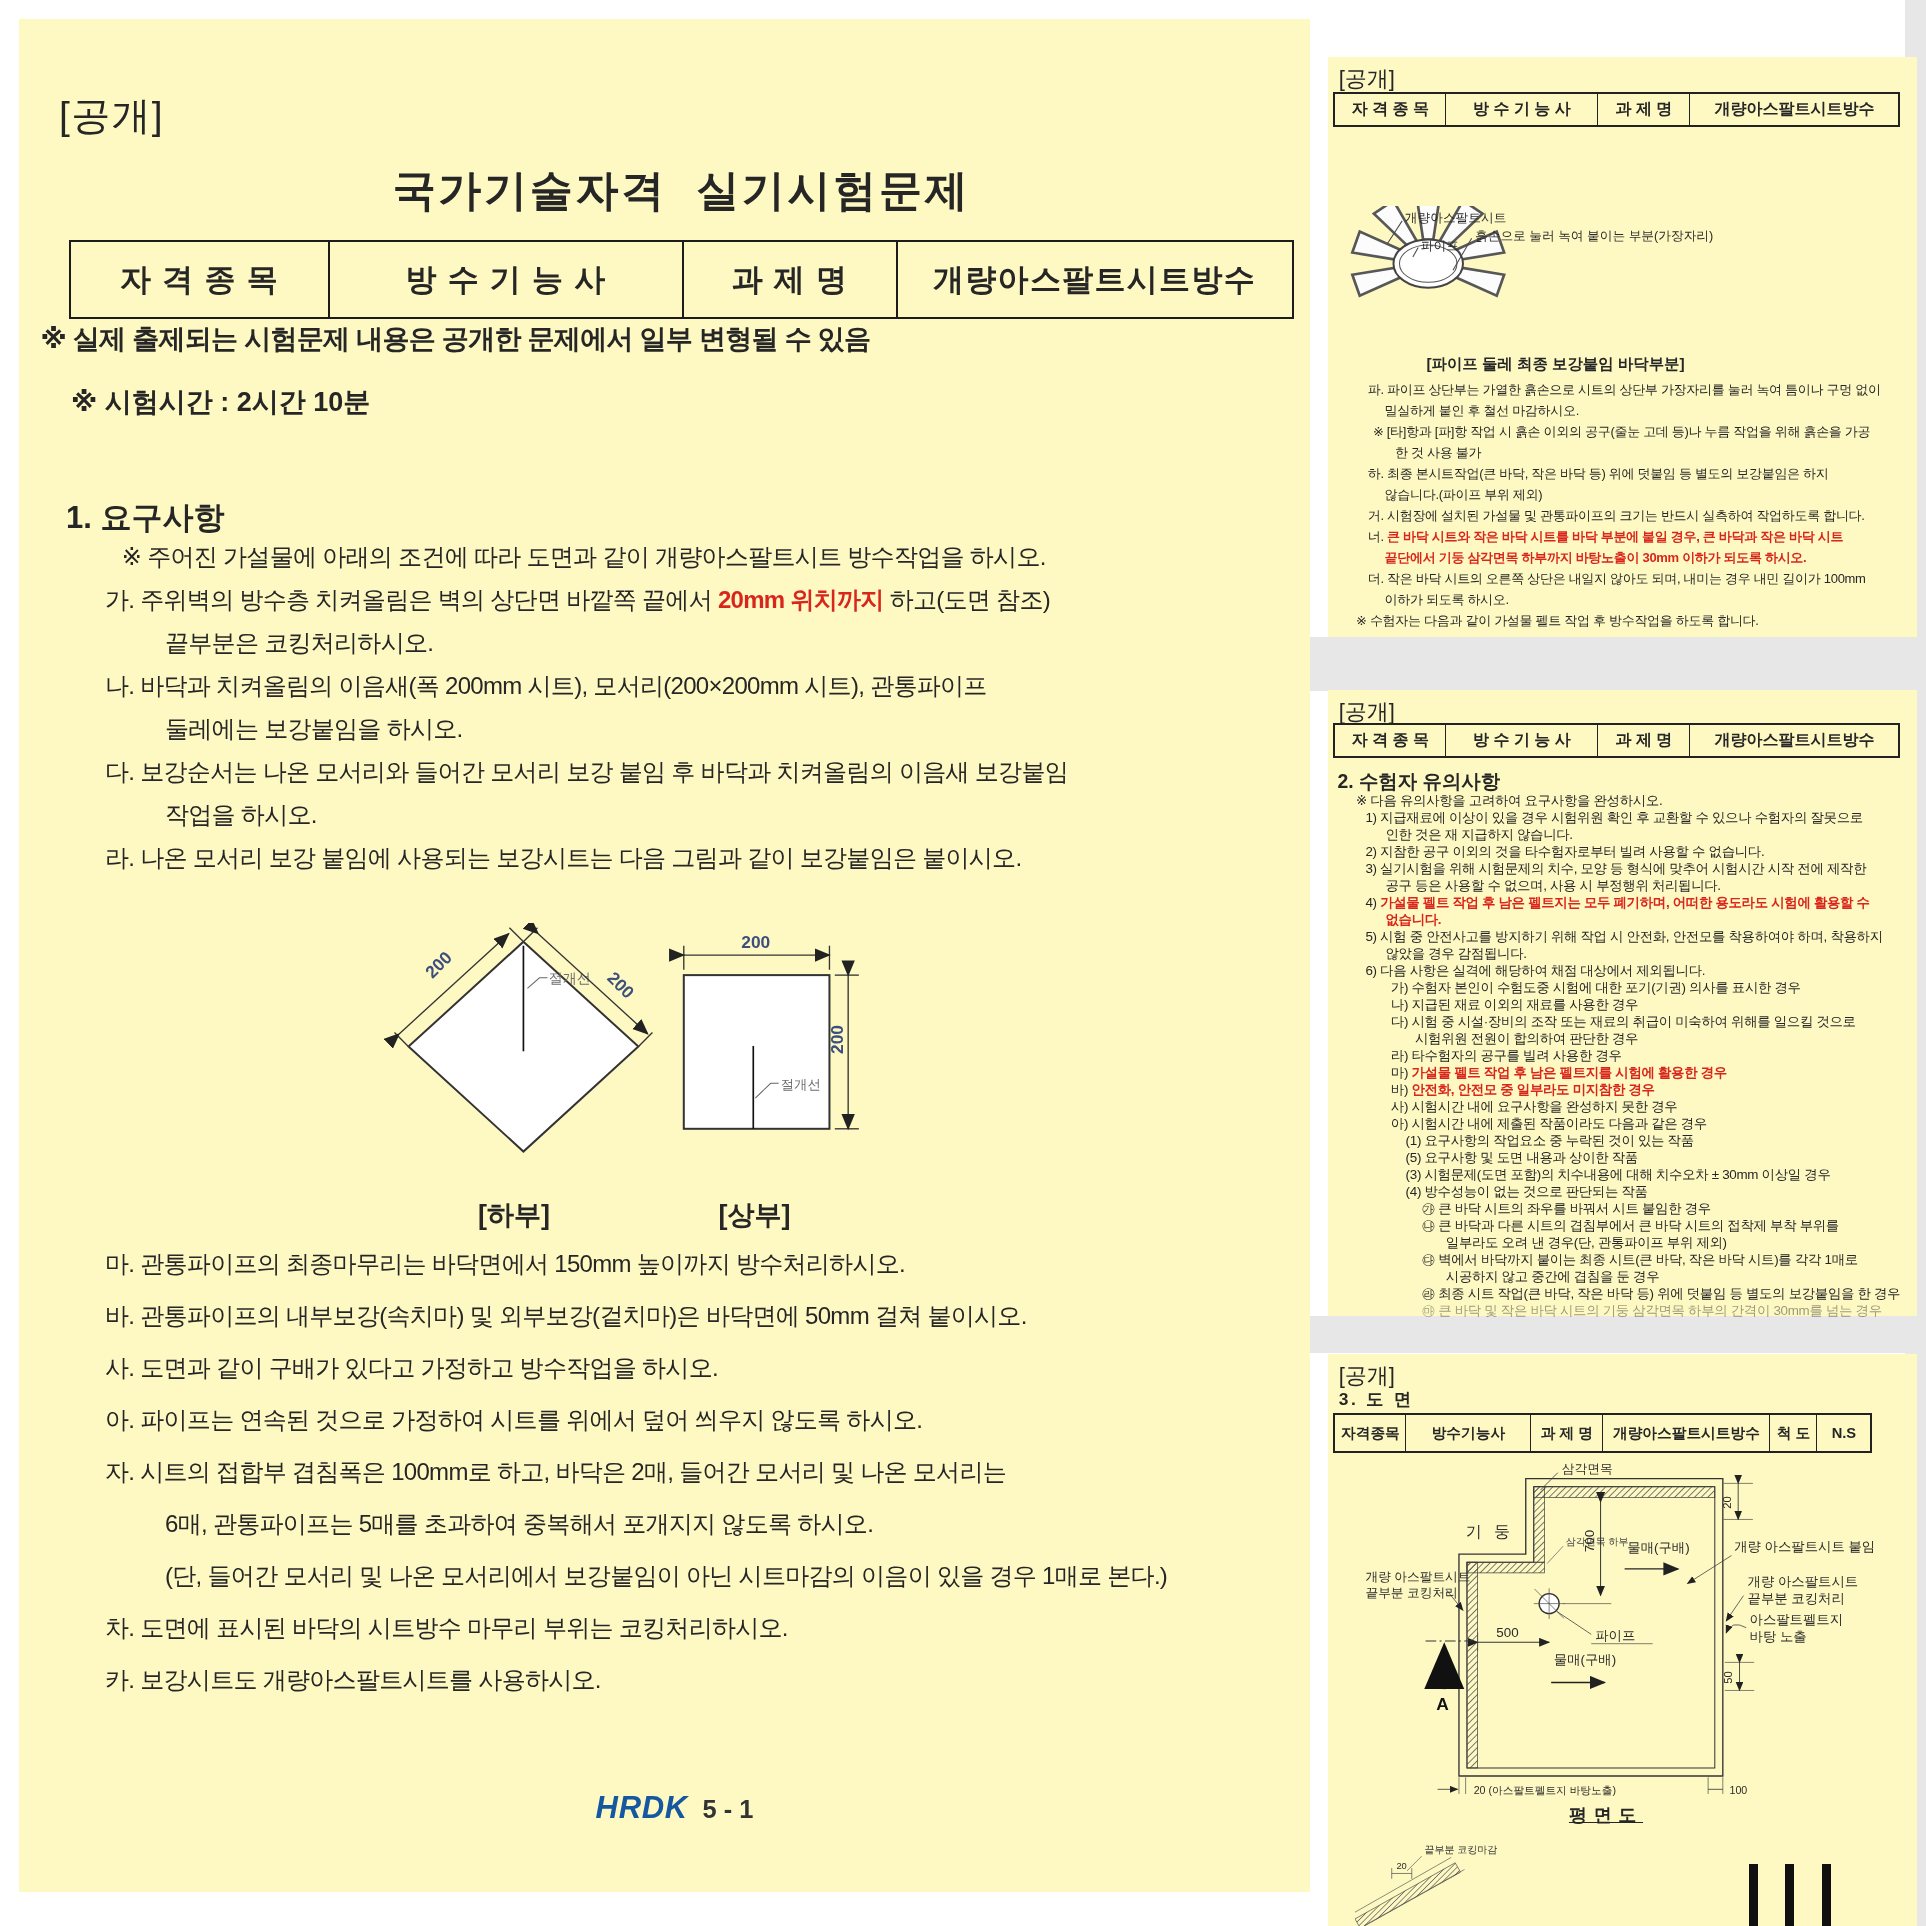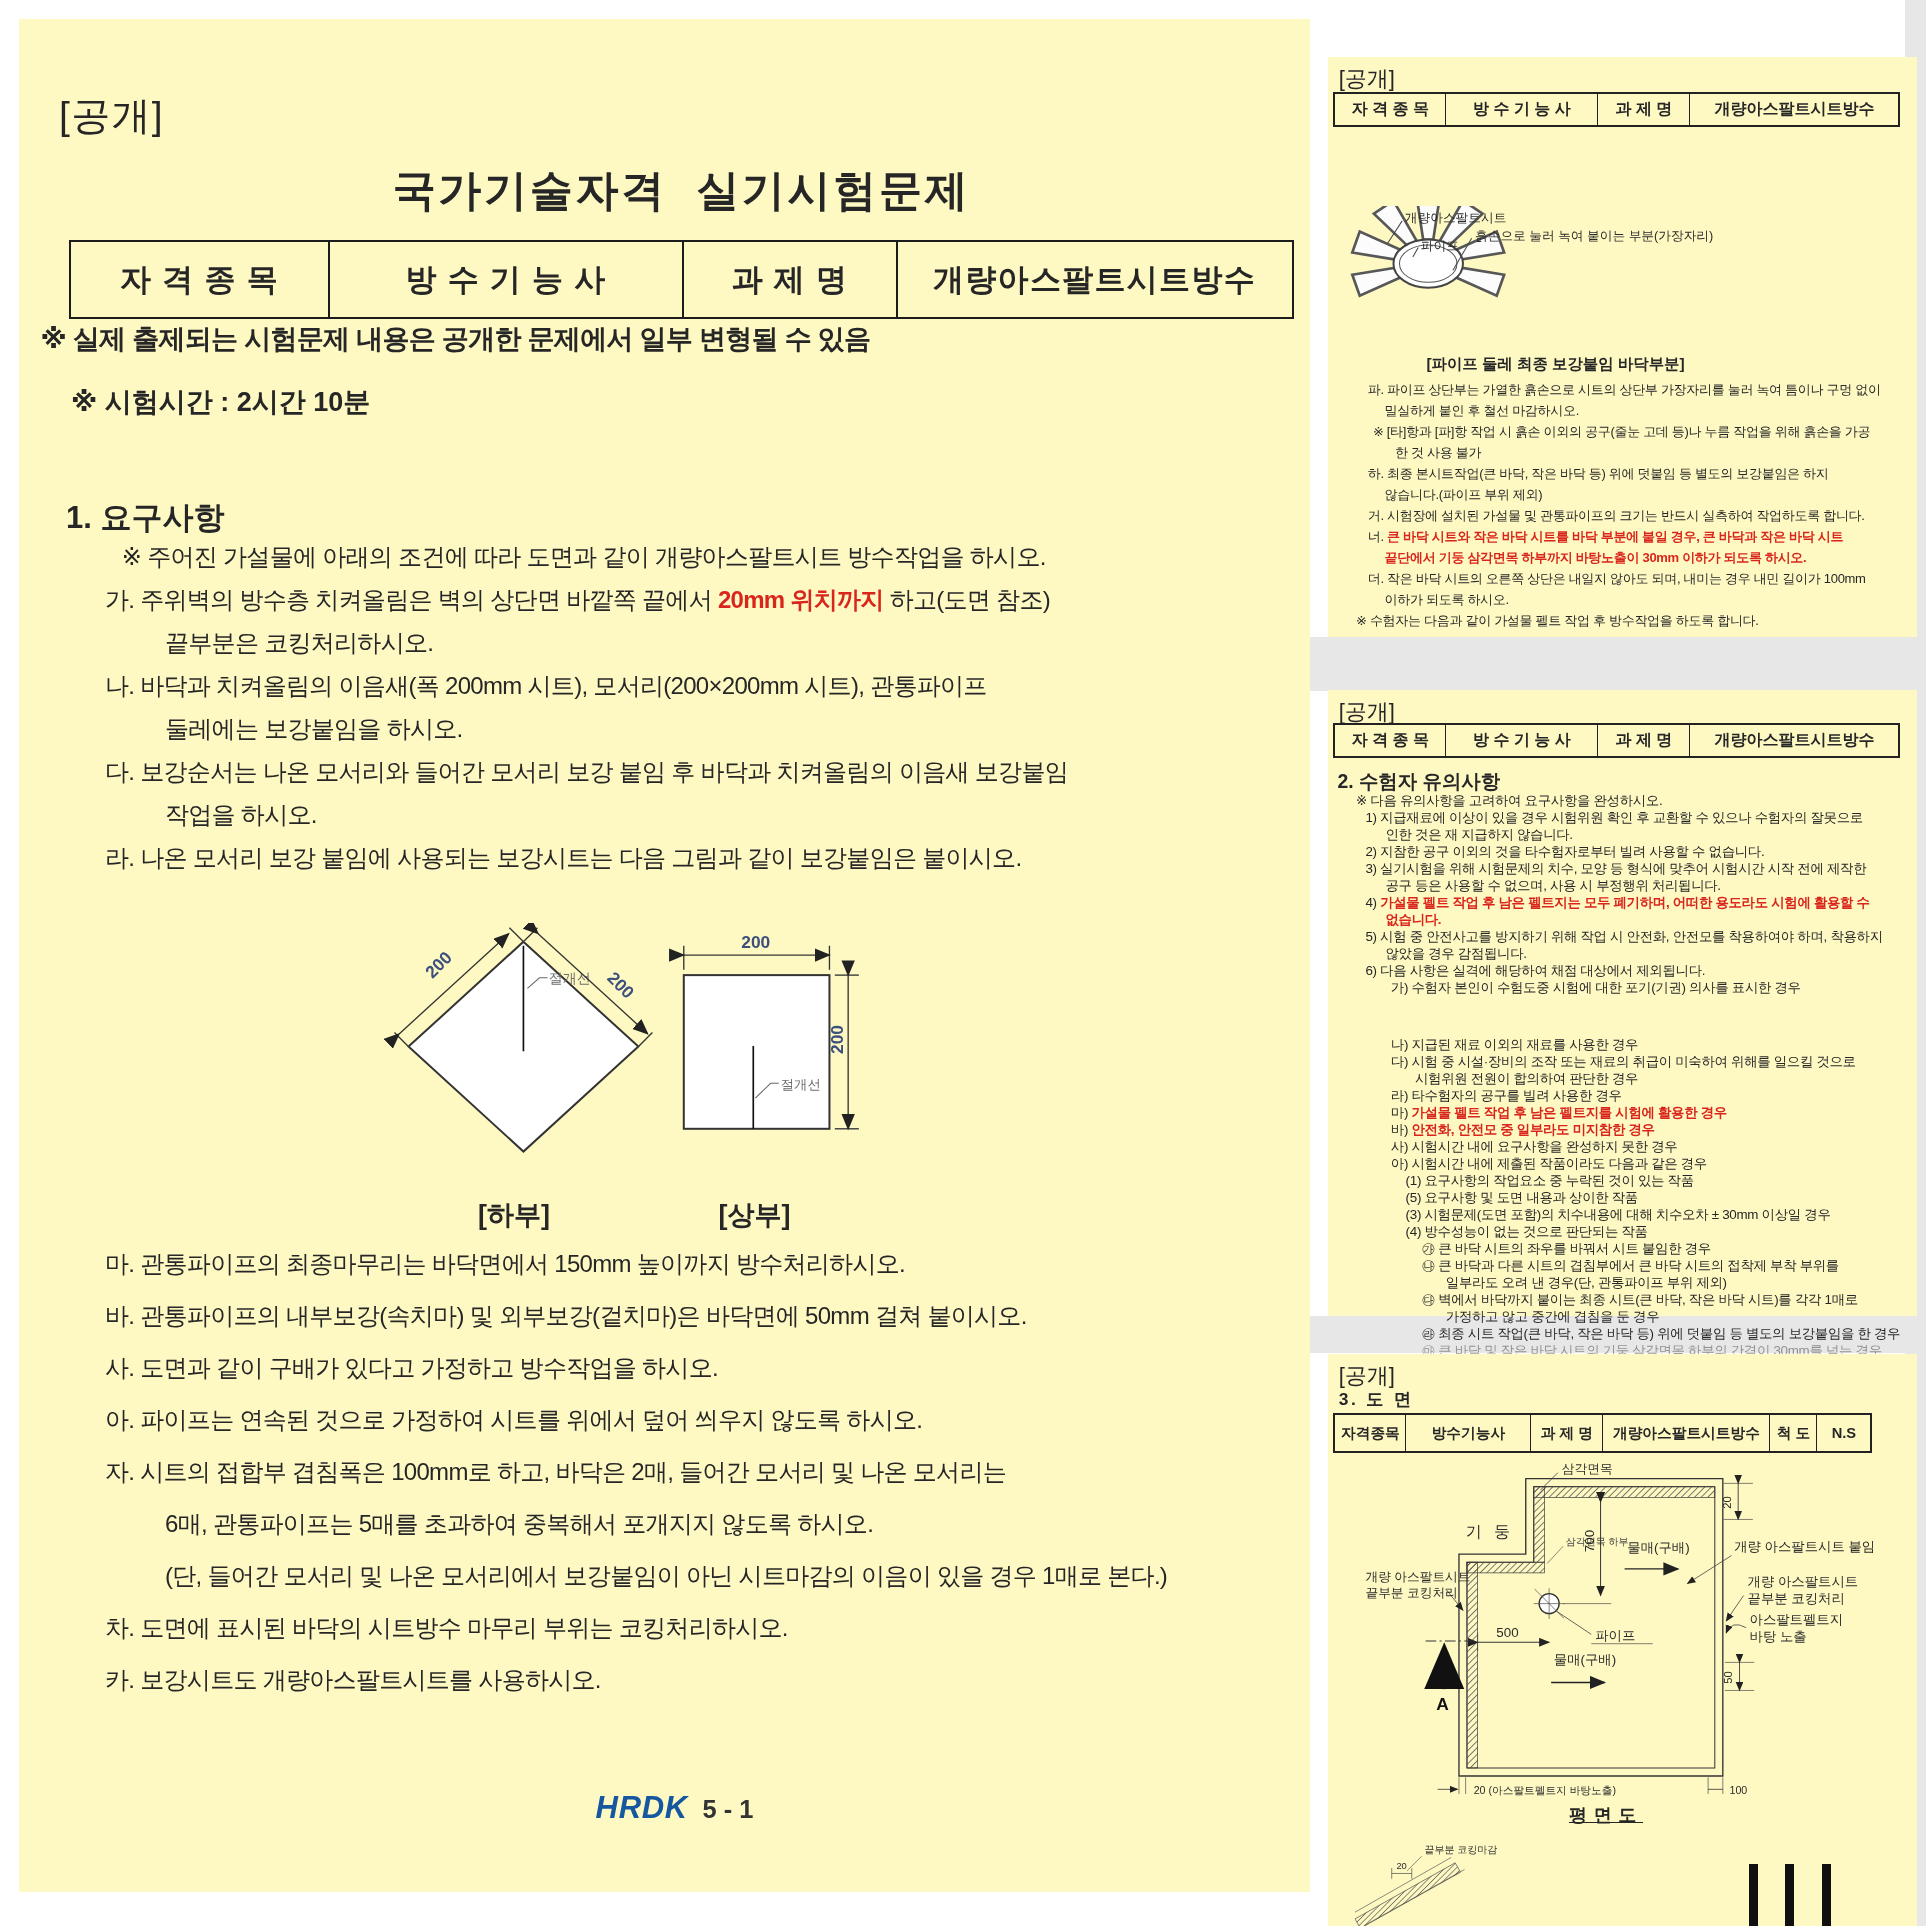--- a/index.html
+++ b/index.html
@@ -190,37 +190,37 @@
         <div class="ln" style="padding-left: 2.5em;"><span>인한 것은 재 지급하지 않습니다.</span></div>
         <div class="ln" style="padding-left: 1em;"><span>2) 지참한 공구 이외의 것을 타수험자로부터 빌려 사용할 수 없습니다.</span></div>
         <div class="ln" style="padding-left: 1em;"><span>3) 실기시험을 위해 시험문제의 치수, 모양 등 형식에 맞추어 시험시간 시작 전에 제작한</span></div>
         <div class="ln" style="padding-left: 2.5em;"><span>공구 등은 사용할 수 없으며, 사용 시 부정행위 처리됩니다.</span></div>
         <div class="ln" style="padding-left: 1em;"><span>4) </span><span class="red">가설물 펠트 작업 후 남은 펠트지는 모두 폐기하며, 어떠한 용도라도 시험에 활용할 수</span></div>
         <div class="ln" style="padding-left: 2.5em;"><span class="red">없습니다.</span></div>
         <div class="ln" style="padding-left: 1em;"><span>5) 시험 중 안전사고를 방지하기 위해 작업 시 안전화, 안전모를 착용하여야 하며, 착용하지</span></div>
         <div class="ln" style="padding-left: 2.5em;"><span>않았을 경우 감점됩니다.</span></div>
         <div class="ln" style="padding-left: 1em;"><span>6) 다음 사항은 실격에 해당하여 채점 대상에서 제외됩니다.</span></div>
         <div class="ln" style="padding-left: 2.9em;"><span>가) 수험자 본인이 수험도중 시험에 대한 포기(기권) 의사를 표시한 경우</span></div>
-        <div class="ln" style="padding-left: 2.9em; margin-top: 40px;"><span>나) 지급된 재료 이외의 재료를 사용한 경우</span></div>
+        <div class="ln" style="padding-left: 2.9em;"><span>나) 지급된 재료 이외의 재료를 사용한 경우</span></div>
         <div class="ln" style="padding-left: 2.9em;"><span>다) 시험 중 시설·장비의 조작 또는 재료의 취급이 미숙하여 위해를 일으킬 것으로</span></div>
         <div class="ln" style="padding-left: 4.7em;"><span>시험위원 전원이 합의하여 판단한 경우</span></div>
         <div class="ln" style="padding-left: 2.9em;"><span>라) 타수험자의 공구를 빌려 사용한 경우</span></div>
         <div class="ln" style="padding-left: 2.9em;"><span>마) </span><span class="red">가설물 펠트 작업 후 남은 펠트지를 시험에 활용한 경우</span></div>
         <div class="ln" style="padding-left: 2.9em;"><span>바) </span><span class="red">안전화, 안전모 중 일부라도 미지참한 경우</span></div>
         <div class="ln" style="padding-left: 2.9em;"><span>사) 시험시간 내에 요구사항을 완성하지 못한 경우</span></div>
         <div class="ln" style="padding-left: 2.9em;"><span>아) 시험시간 내에 제출된 작품이라도 다음과 같은 경우</span></div>
         <div class="ln" style="padding-left: 4em;"><span>(1) 요구사항의 작업요소 중 누락된 것이 있는 작품</span></div>
         <div class="ln" style="padding-left: 4em;"><span>(5) 요구사항 및 도면 내용과 상이한 작품</span></div>
         <div class="ln" style="padding-left: 4em;"><span>(3) 시험문제(도면 포함)의 치수내용에 대해 치수오차 ± 30mm 이상일 경우</span></div>
         <div class="ln" style="padding-left: 4em;"><span>(4) 방수성능이 없는 것으로 판단되는 작품</span></div>
         <div class="ln" style="padding-left: 5.2em;"><span>㉮ 큰 바닥 시트의 좌우를 바꿔서 시트 붙임한 경우</span></div>
         <div class="ln" style="padding-left: 5.2em;"><span>㉯ 큰 바닥과 다른 시트의 겹침부에서 큰 바닥 시트의 접착제 부착 부위를</span></div>
         <div class="ln" style="padding-left: 7em;"><span>일부라도 오려 낸 경우(단, 관통파이프 부위 제외)</span></div>
         <div class="ln" style="padding-left: 5.2em;"><span>㉰ 벽에서 바닥까지 붙이는 최종 시트(큰 바닥, 작은 바닥 시트)를 각각 1매로</span></div>
-        <div class="ln" style="padding-left: 7em;"><span>가정하고 않고 중간에 겹침을 둔 경우</span></div>
+        <div class="ln" style="padding-left: 7em;"><span>시공하지 않고 중간에 겹침을 둔 경우</span></div>
         <div class="ln" style="padding-left: 5.2em;"><span>㉱ 최종 시트 작업(큰 바닥, 작은 바닥 등) 위에 덧붙임 등 별도의 보강붙임을 한 경우</span></div>
         <div class="ln fade" style="padding-left: 5.2em;"><span>㉲ 큰 바닥 및 작은 바닥 시트의 기둥 삼각면목 하부의 간격이 30mm를 넘는 경우</span></div>
       </div>
   </div>
 
   <div class="page" style="left:1328px;top:1354px;width:589px;height:572px;">
     <div class="r-tag">[공개]</div>
     <div class="r-sec" style="left:10.7px;top:33px;font-size:17.4px;letter-spacing:2.7px;">3. 도 면</div>
     <div class="r-table" style="top:59px;grid-template-columns:70px 125px 72px 167px 47px 54px;">
       <div class="cell" style="height:36px;font-size:14.7px;">자격종목</div>

